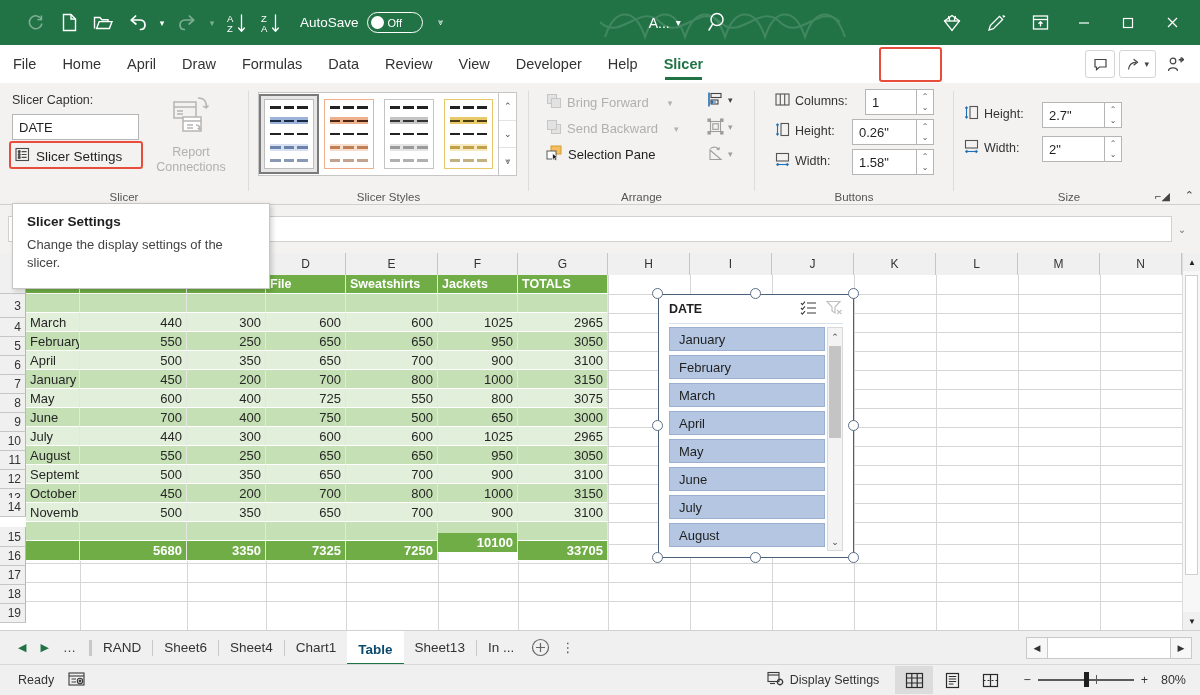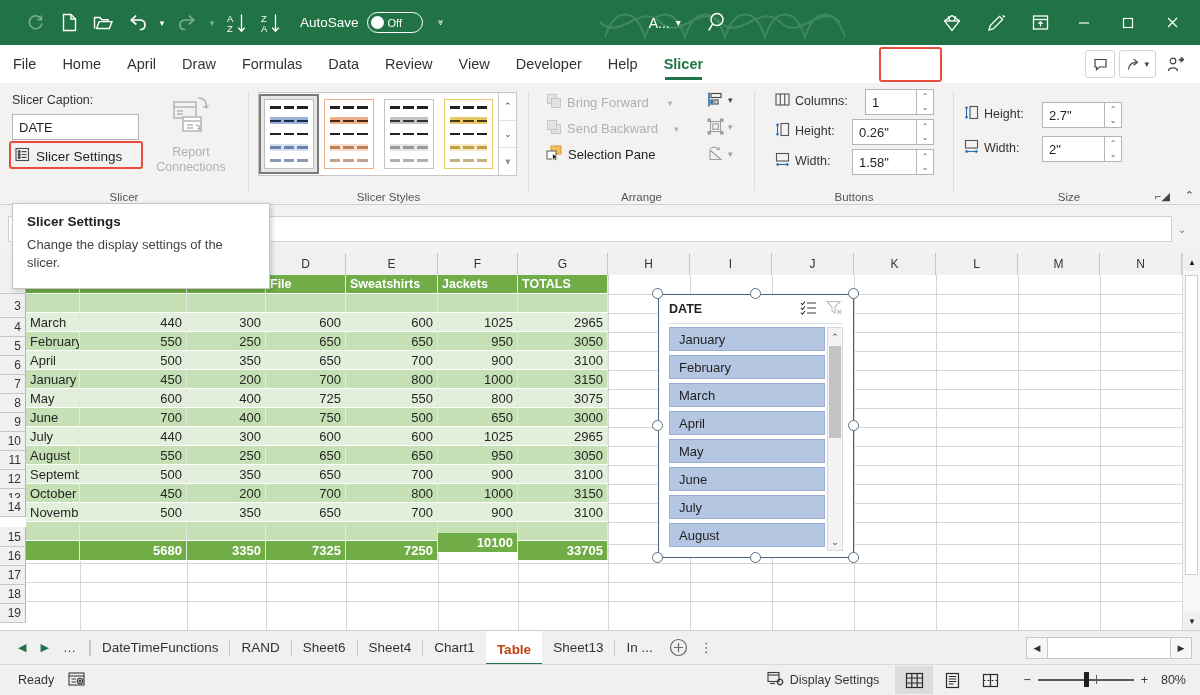--- a/index.html
+++ b/index.html
@@ -179,21 +179,21 @@
   .sheetbar {
     position:absolute; left:0; top:630px; width:1200px; height:34px; background:#f0f0f0;
     border-top:1px solid #d0d0d0; display:flex; align-items:center;
   }
   .nav-arrows { display:flex; align-items:center; gap:14px; padding:0 12px 0 18px; color:#217346; font-size:11px; }
   .nav-dots { color:#444; font-size:13px; letter-spacing:1px; }
   .sheet-sep { width:1px; height:16px; background:#c8c8c8; }
   .stab {
     padding:0 11px; height:34px; line-height:34px; font-size:13.5px; color:#333; white-space:nowrap;
   }
-  .stab.active { background:#ffffff; color:#c2410c; font-weight:bold; border-top:2px solid #fff; position:relative;}
+  .stab.active { background:#ffffff; color:#0c4a6e; font-weight:bold; border-top:2px solid #fff; position:relative;}
   .stab.active::after { content:""; position:absolute; left:0; right:0; bottom:0; height:2px; background:#217346;}
   .addsheet { width:30px; display:flex; align-items:center; justify-content:center; color:#555; font-size:15px;}
   .hscroll { margin-left:auto; display:flex; align-items:center; padding-right:8px; gap:0; }
   .hs-arrow { width:22px; height:22px; border:1px solid #c9c9c9; background:#f7f7f7; display:flex; align-items:center; justify-content:center; font-size:9px; color:#333;}
   .hs-track { width:122px; height:22px; border-top:1px solid #c9c9c9; border-bottom:1px solid #c9c9c9; background:#fff;}
   .vdots { color:#555; font-size:13px; padding:0 6px; letter-spacing:0; }
 
   
   .statusbar {
     position:absolute; left:0; top:664px; width:1200px; height:31px; background:#f0f0f0;
@@ -978,21 +978,20 @@
   </div>
 
   <div class="sheetbar">
     <div class="nav-arrows">
       <span>◀</span>
       <span>▶</span>
       <span class="nav-dots">…</span>
     </div>
     <div class="sheet-sep"></div>
     <div class="sheet-sep"></div>
-    <div class="stab">DateTimeFunctions</div>
     <div class="sheet-sep"></div>
     <div class="stab">RAND</div>
     <div class="sheet-sep"></div>
     <div class="stab">Sheet6</div>
     <div class="sheet-sep"></div>
     <div class="stab">Sheet4</div>
     <div class="sheet-sep"></div>
     <div class="stab">Chart1</div>
     <div class="stab active">Table</div>
     <div class="stab">Sheet13</div>

